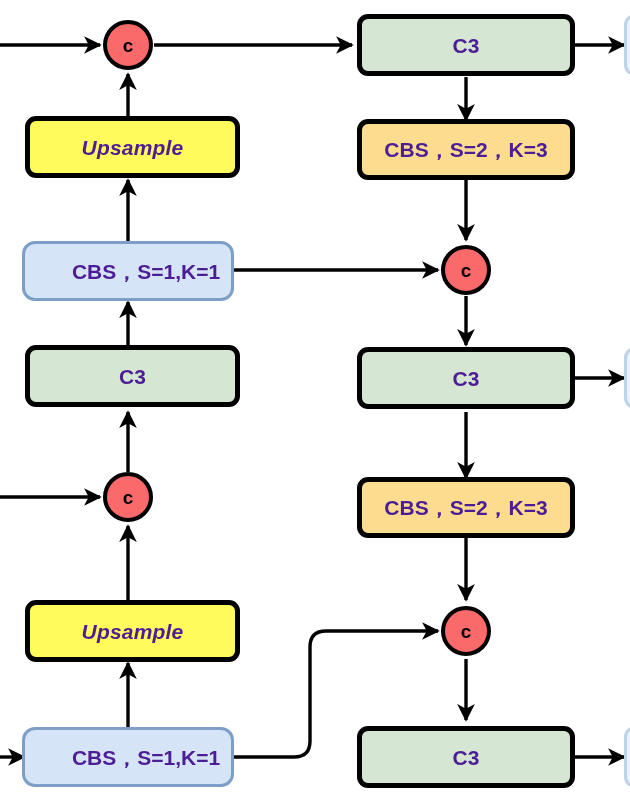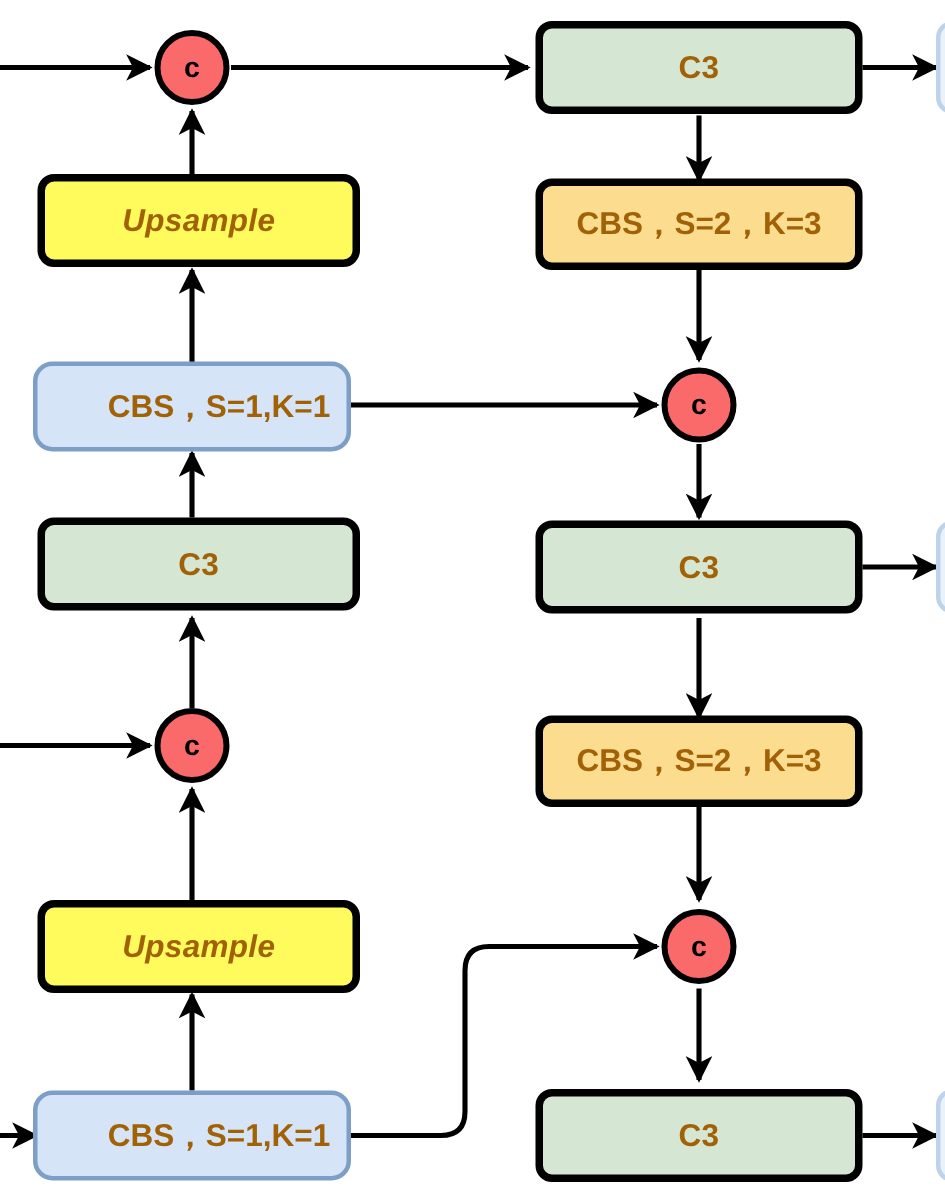--- a/index.html
+++ b/index.html
@@ -26,21 +26,21 @@
     height: 802px;
     pointer-events: none;
   }
   .node {
     position: absolute;
     box-sizing: border-box;
     display: flex;
     align-items: center;
     justify-content: center;
     text-align: center;
-    color: #a16207;
+    color: #4c1d95;
     white-space: nowrap;
   }
   .box {
     border-radius: 11px;
   }
   .box-dark {
     border: 5px solid #000000;
   }
   .box-blue {
     border: 3px solid #7d9ec6;

